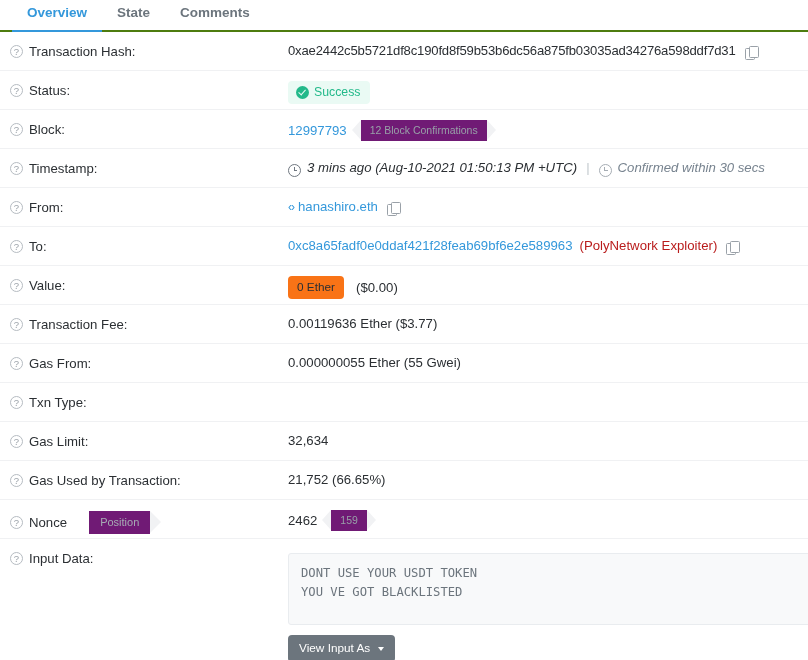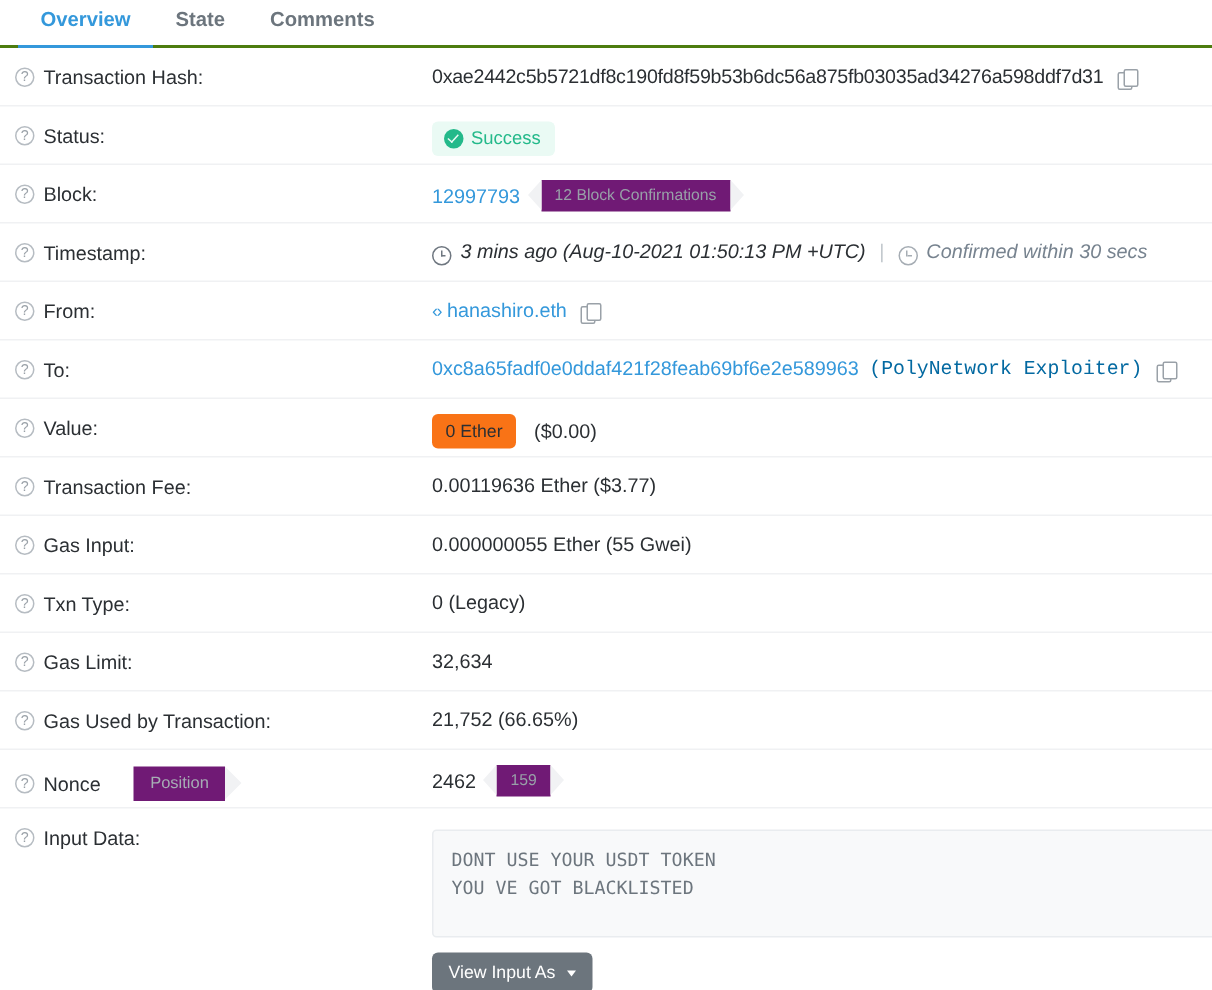--- a/index.html
+++ b/index.html
@@ -99,21 +99,21 @@
     color: #2b2f33;
     white-space: nowrap;
   }
   .link {
     color: #3498db;
     text-decoration: none;
     cursor: pointer;
     white-space: nowrap;
   }
   .muted { color: #77838f; }
-  .tag-note { color: #0369a1; margin-left: 7px; white-space: nowrap; font-family: Liberation Mono, monospace; }
+  .tag-note { color: #b91c1c; margin-left: 7px; white-space: nowrap; }
 
   
   .copy {
     display: inline-block;
     width: 14px; height: 15px;
     margin-left: 9px;
     position: relative;
     cursor: pointer;
     flex: 0 0 auto;
     top: 2px;
@@ -408,34 +408,31 @@
       <span>Transaction Fee:</span>
     </div>
     <div class="val">
       <span>0.00119636 Ether ($3.77)</span>
     </div>
   </div>
 
   <div class="row">
     <div class="lbl">
       <span class="qm">?</span>
-      <span>Gas Input:</span>
+      <span>Gas From:</span>
     </div>
     <div class="val">
       <span>0.000000055 Ether (55 Gwei)</span>
     </div>
   </div>
 
   <div class="row">
     <div class="lbl">
       <span class="qm">?</span>
       <span>Txn Type:</span>
-    </div>
-    <div class="val">
-      <span>0 (Legacy)</span>
     </div>
   </div>
 
   <div class="row">
     <div class="lbl">
       <span class="qm">?</span>
       <span>Gas Limit:</span>
     </div>
     <div class="val">
       <span>32,634</span>

